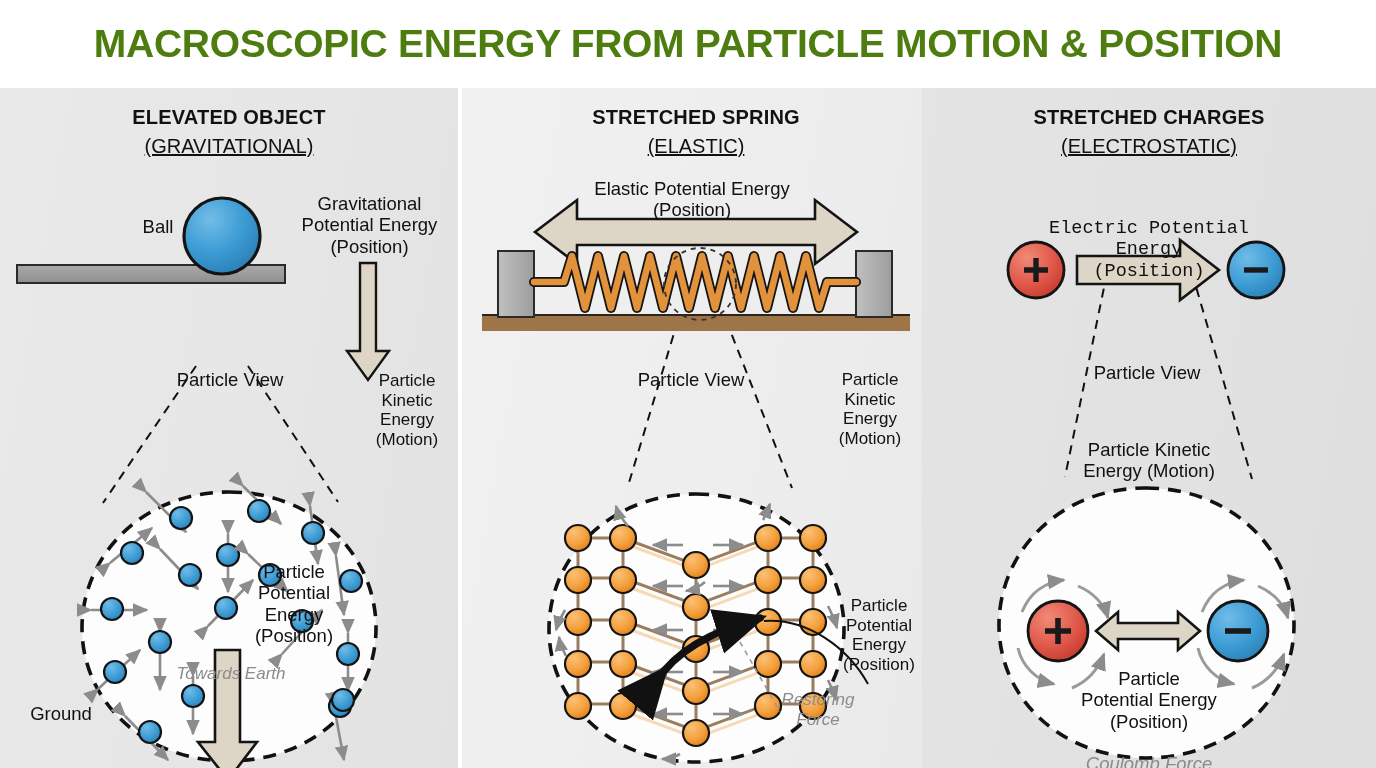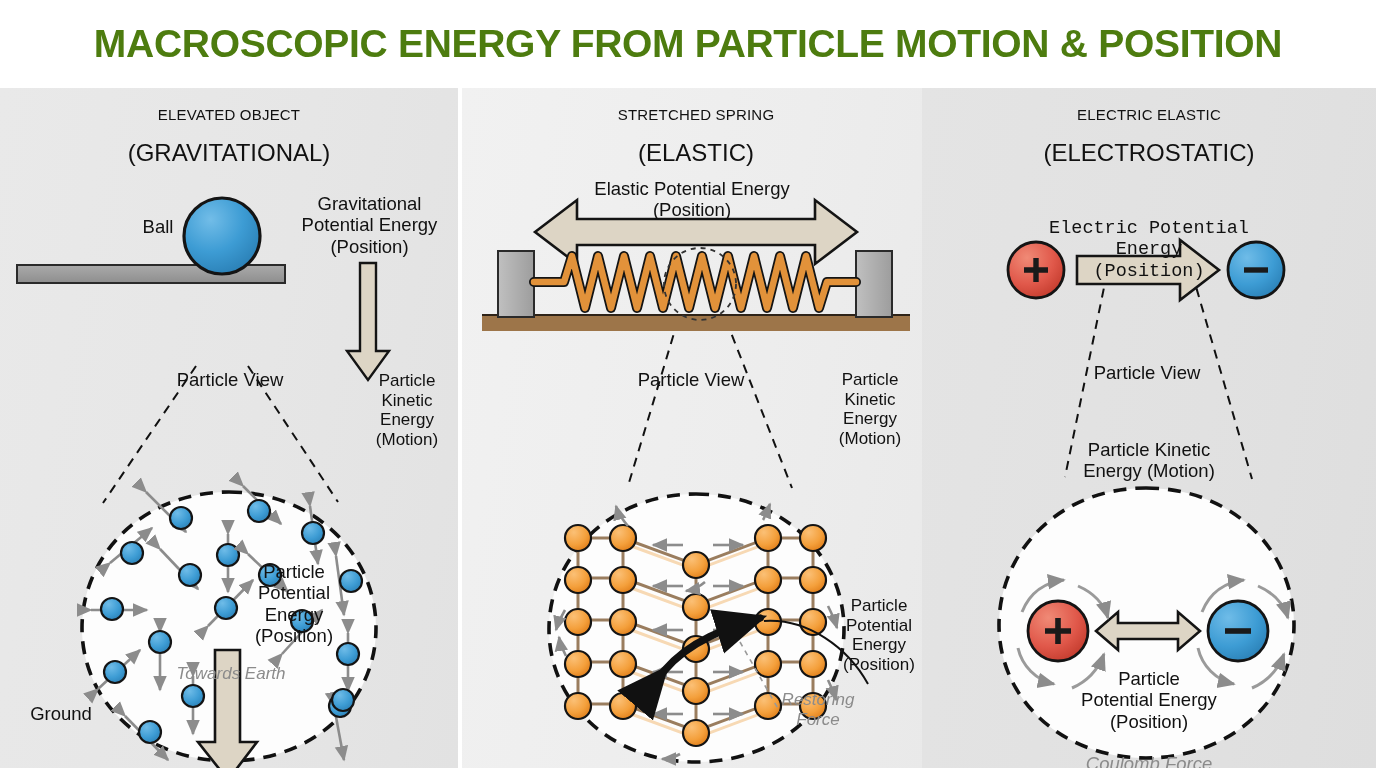--- a/index.html
+++ b/index.html
@@ -24,22 +24,22 @@
   }
 
   
   .panels{position:absolute;left:0;top:88px;width:1376px;height:680px;}
   .panel{position:absolute;top:0;height:680px;overflow:hidden;}
   .p1{left:0;width:458px;background:linear-gradient(100deg,#e9e9e9 0%,#e6e6e6 55%,#e2e2e2 100%);}
   .p2{left:462px;width:456px;background:linear-gradient(100deg,#f1f1f1 0%,#ededed 60%,#e9e9e9 100%);padding-left:12px;}
   .p3{left:922px;width:454px;background:linear-gradient(100deg,#e4e4e4 0%,#e1e1e1 60%,#dedede 100%);}
 
   .phead{position:absolute;left:0;width:100%;text-align:center;}
-  .phead .l1{font-size:15px;font-weight:normal;color:#111;letter-spacing:.2px;}
-  .phead .l2{font-size:24px;font-weight:normal;color:#111;margin-top:16px;}
+  .phead .l1{font-size:20px;font-weight:bold;color:#111;letter-spacing:.2px;}
+  .phead .l2{font-size:20px;font-weight:normal;color:#111;margin-top:6px;text-decoration:underline;}
 
   .lbl{position:absolute;color:#111;line-height:1.16;text-align:center;white-space:pre-line;}
   .lbl.sm{font-size:17px;}
   .lbl.md{font-size:18.5px;}
   .lbl.it{font-style:italic;color:#8b8b8b;}
 
   svg{position:absolute;left:0;top:0;overflow:visible;}
   .svgfull{width:100%;height:100%;}
 </style>
 </head>
@@ -333,21 +333,21 @@
 Potential
 Energy
 (Position)</div>
       <div class="lbl sm it" style="left:304px;top:602px;width:104px;">Restoring
 Force</div>
     </div>
 
     <div class="panel p3">
 
       <div class="phead" style="top:18px;">
-        <div class="l1">ELECTRIC ELASTIC</div>
+        <div class="l1">STRETCHED CHARGES</div>
         <div class="l2">(ELECTROSTATIC)</div>
       </div>
 
       <svg class="svgfull" viewBox="0 0 454 680">
         <defs>
           <radialGradient id="g3pos" cx="34%" cy="28%" r="80%">
             <stop offset="0%" stop-color="#f08a76"></stop>
             <stop offset="60%" stop-color="#e0584a"></stop>
             <stop offset="100%" stop-color="#c23a2c"></stop>
           </radialGradient>

